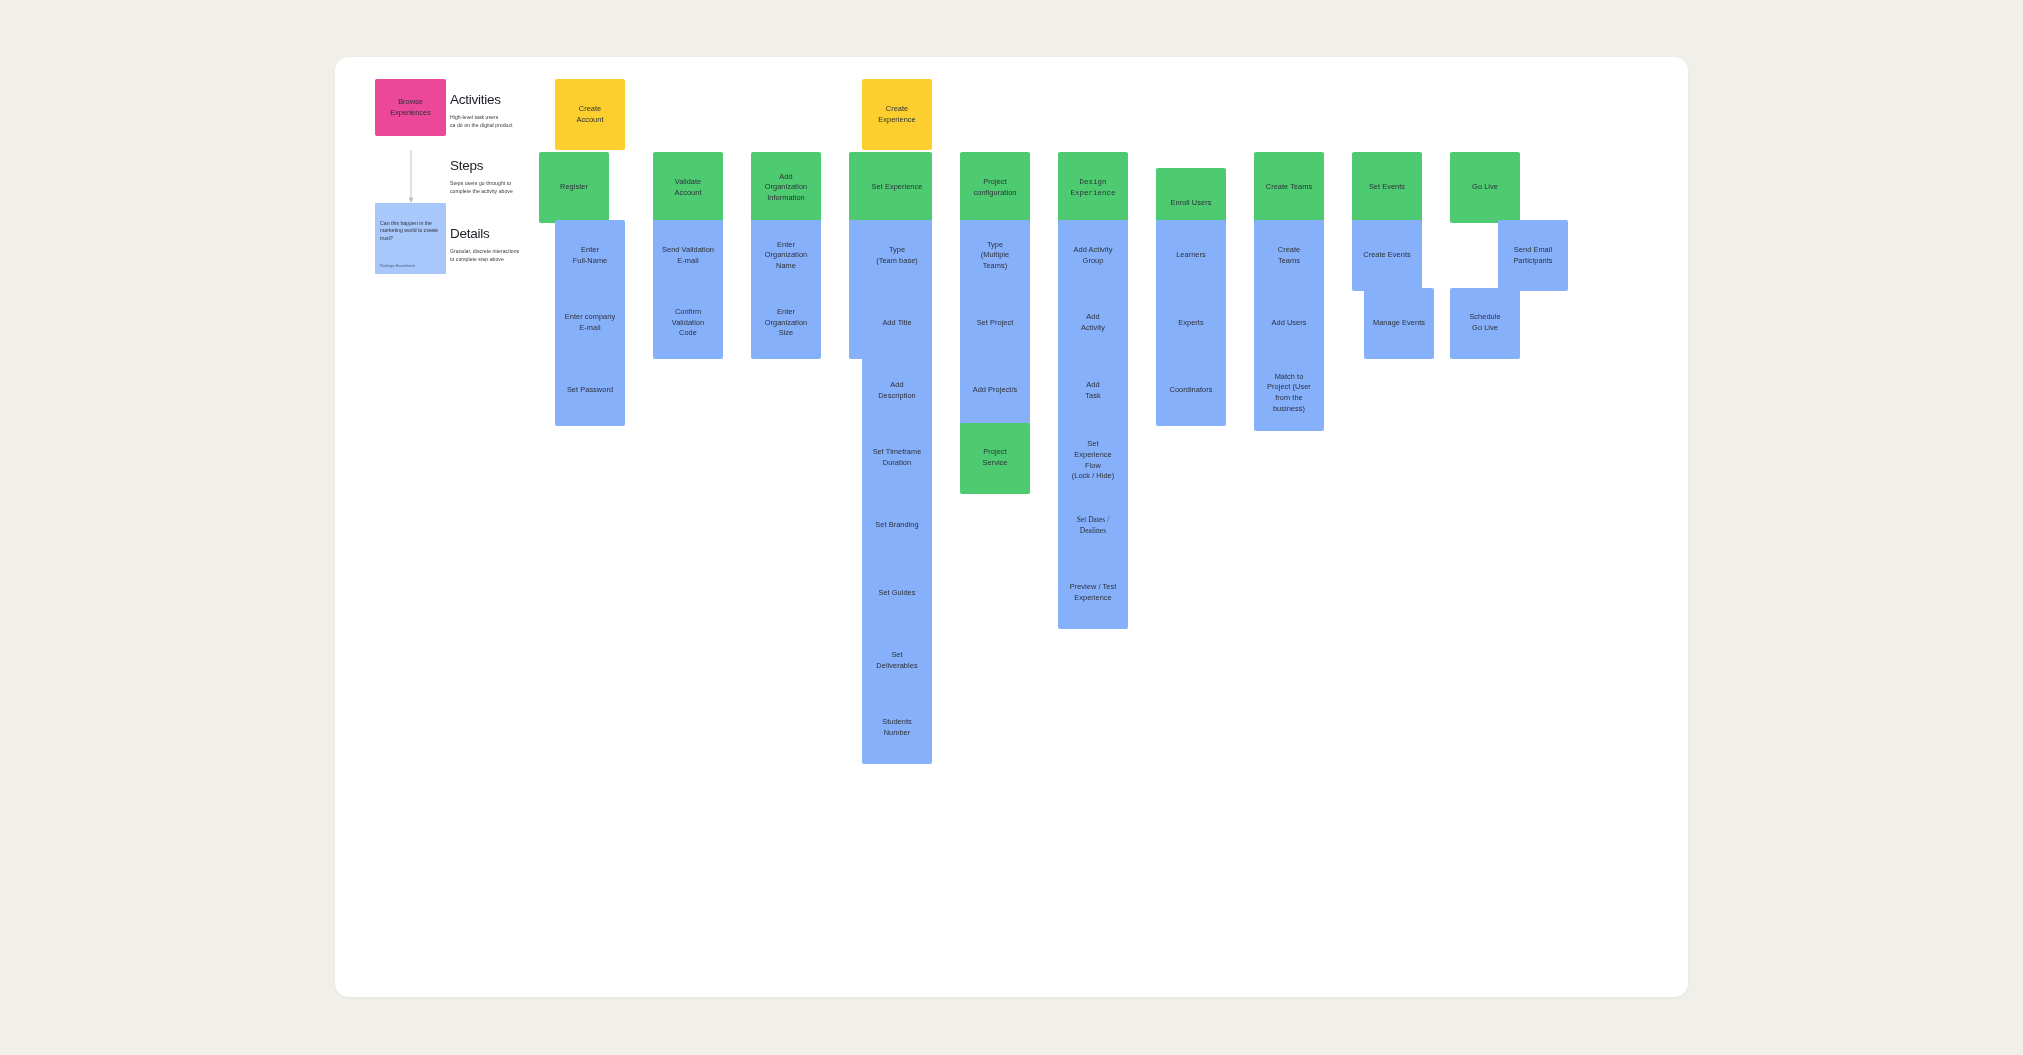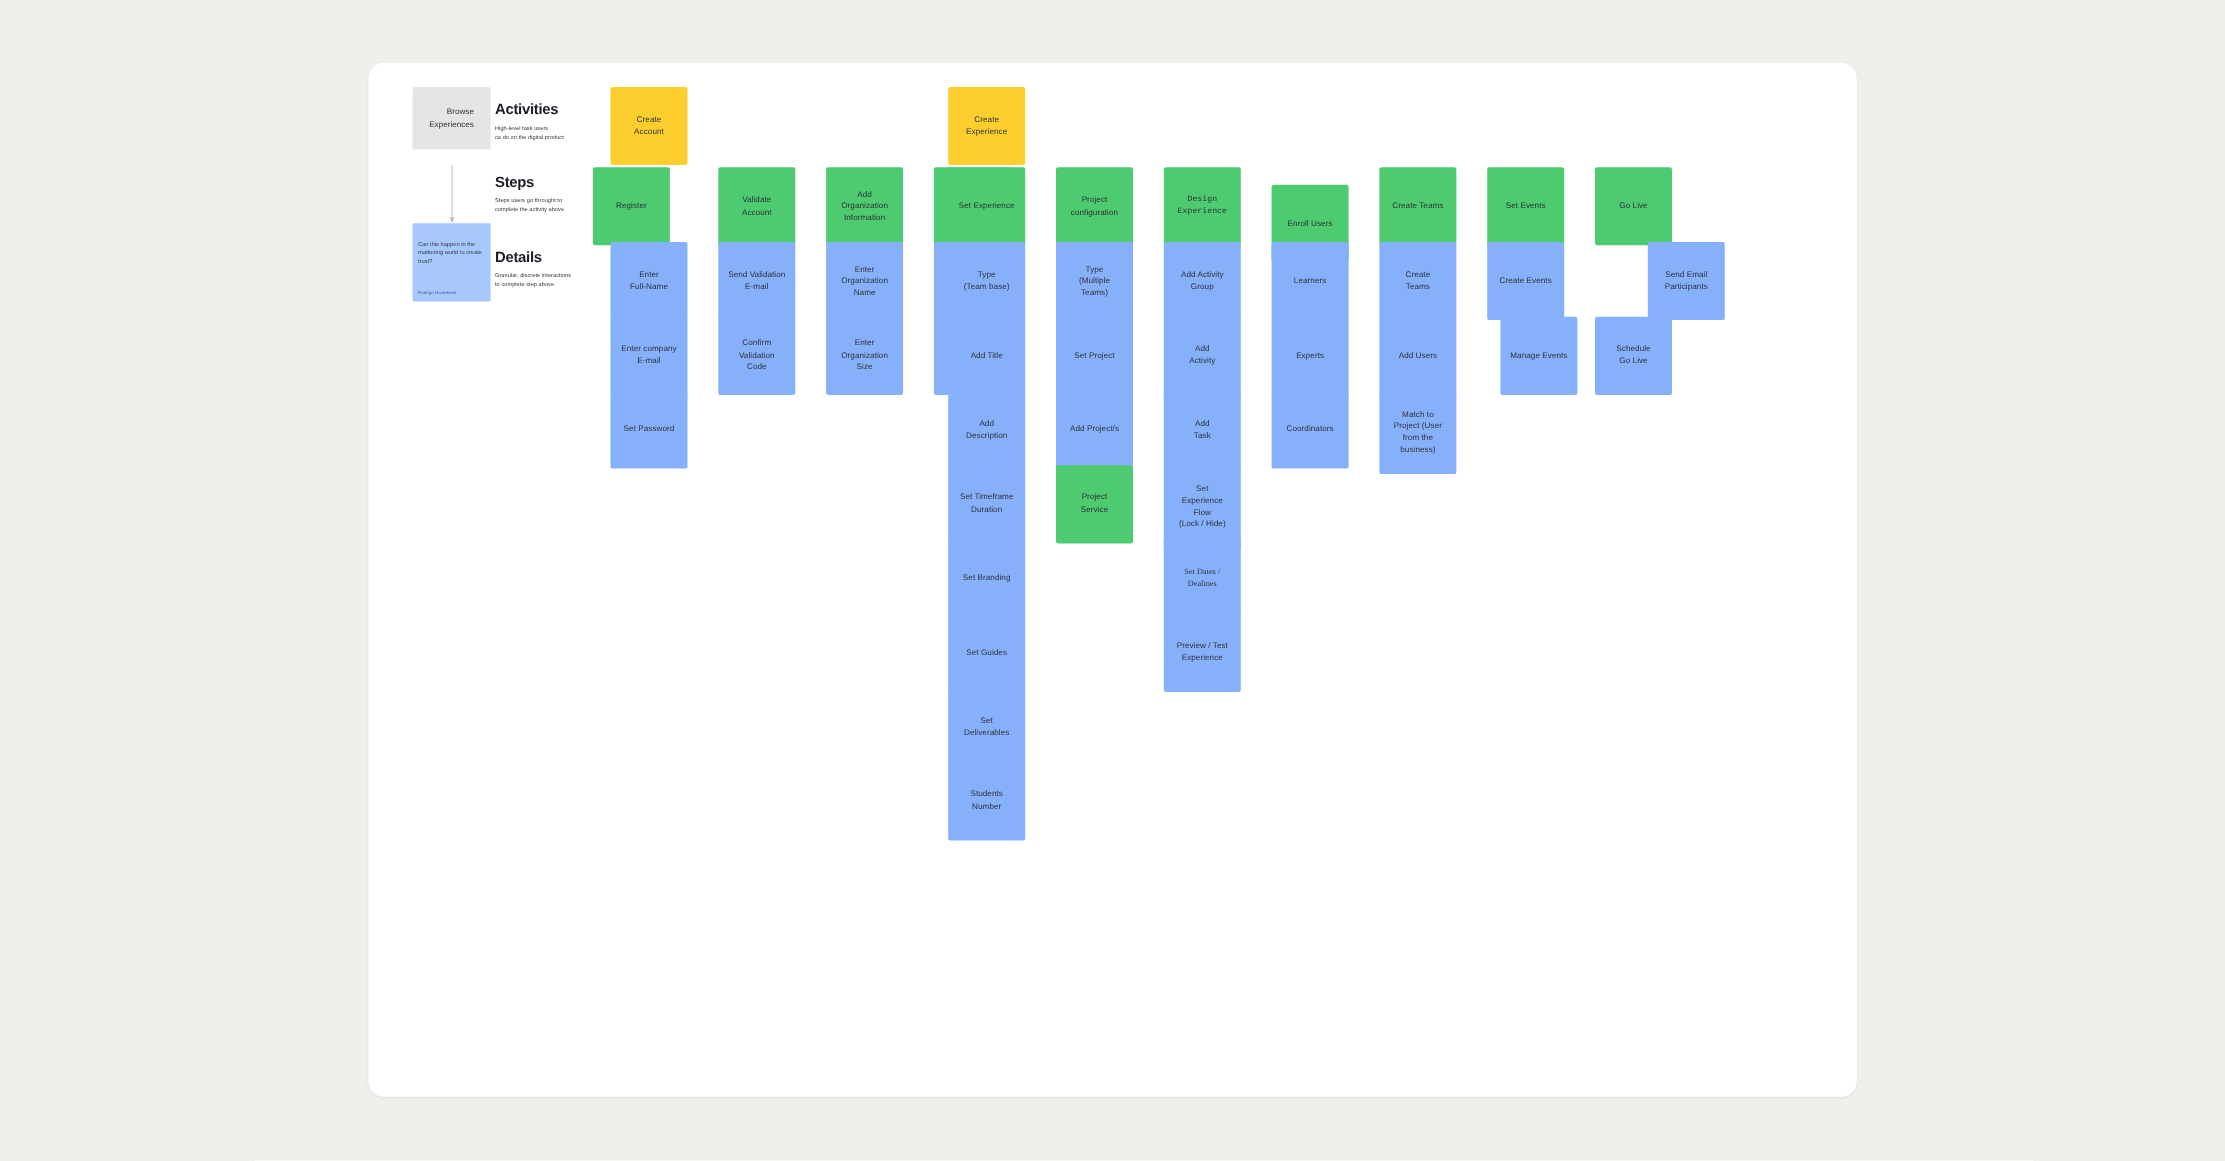--- a/index.html
+++ b/index.html
@@ -61,22 +61,21 @@
     justify-content: center;
     text-align: center;
     color: #2C3038;
     font-size: 7.4px;
     line-height: 1.42;
     white-space: pre-line;
   }
   #legend-activity {
     left: 40px; top: 22px;
     height: 57px;
-    background: #e5e5e5;
-    text-align: right;
+    background: #ec4899;
   }
   #legend-note {
     left: 40px; top: 146px;
     width: 71px; height: 71px;
     background: #A8C8FB;
     border-radius: 1px;
     display: block;
     padding: 6px 5px;
   }
   #legend-note .note-text {
@@ -102,21 +101,21 @@
   }
 
   
   .row-label {
     position: absolute;
     left: 115px;
     width: 110px;
   }
   .row-label .rl-title {
     font-size: 13.5px;
-    font-weight: 700;
+    font-weight: 400;
     color: #1B1E24;
     letter-spacing: -0.25px;
     line-height: 1.15;
   }
   .row-label .rl-desc {
     margin-top: 5px;
     font-size: 5.1px;
     line-height: 1.62;
     color: #31363F;
     white-space: pre-line;

